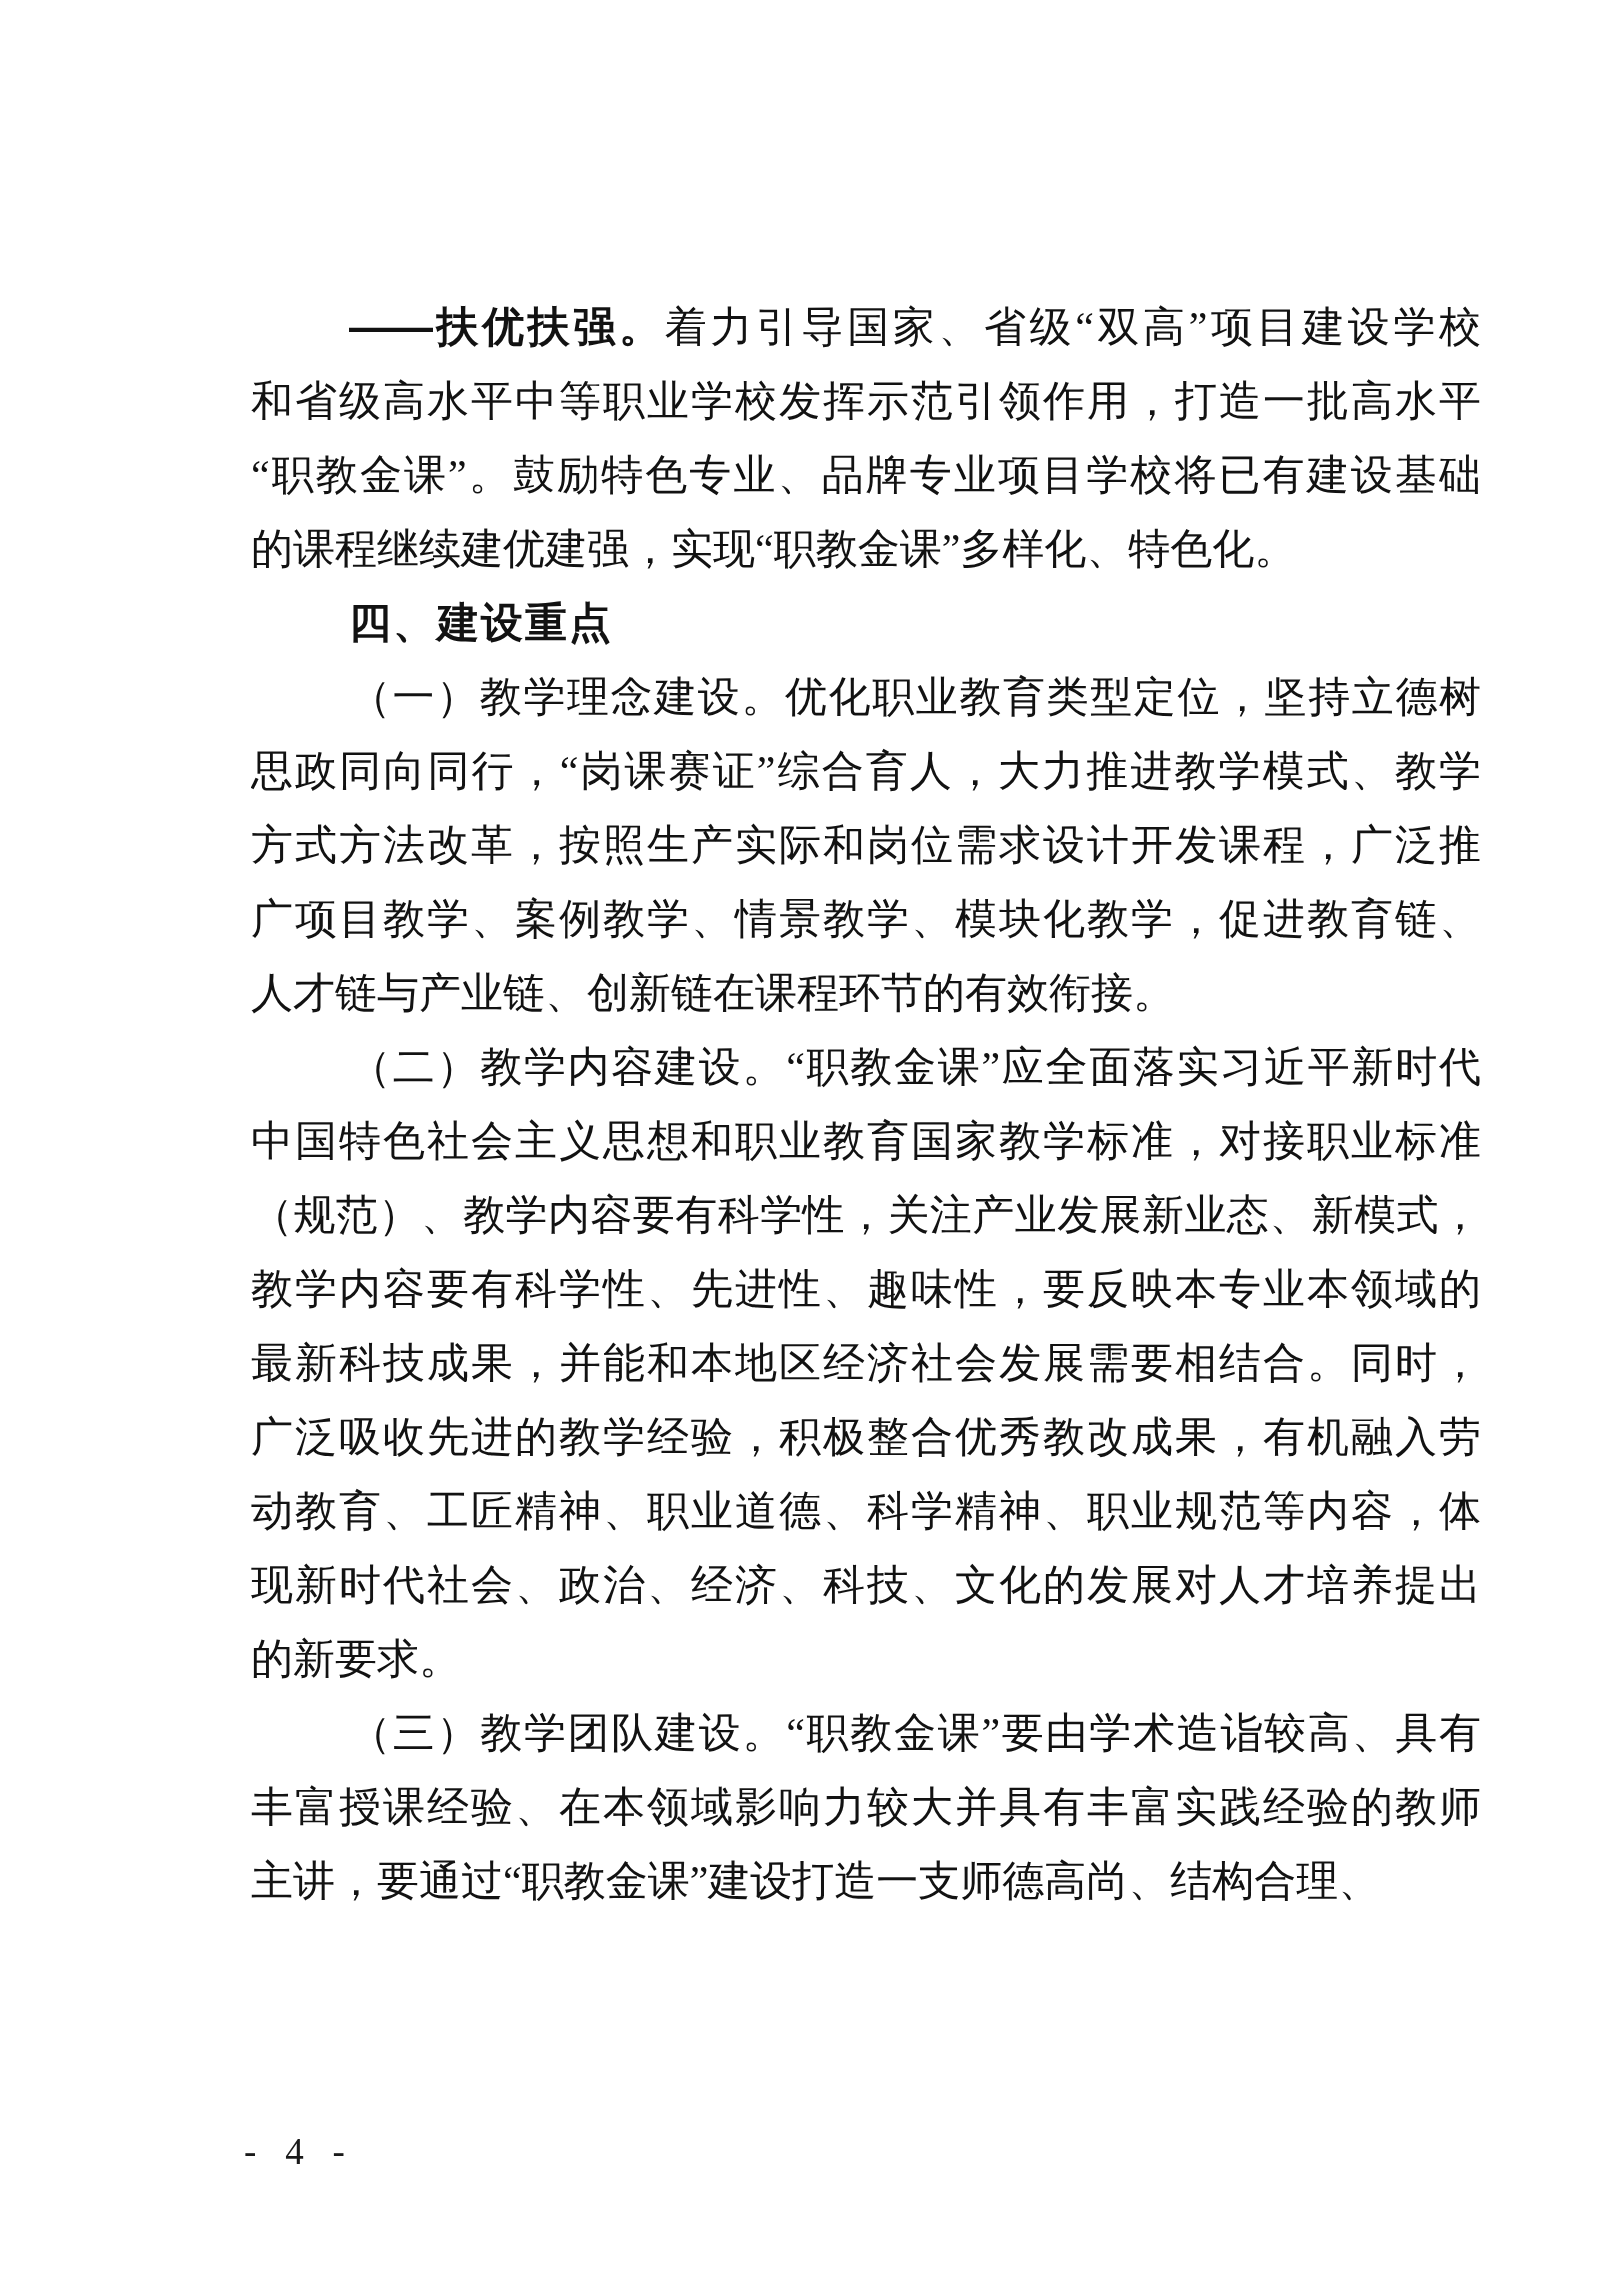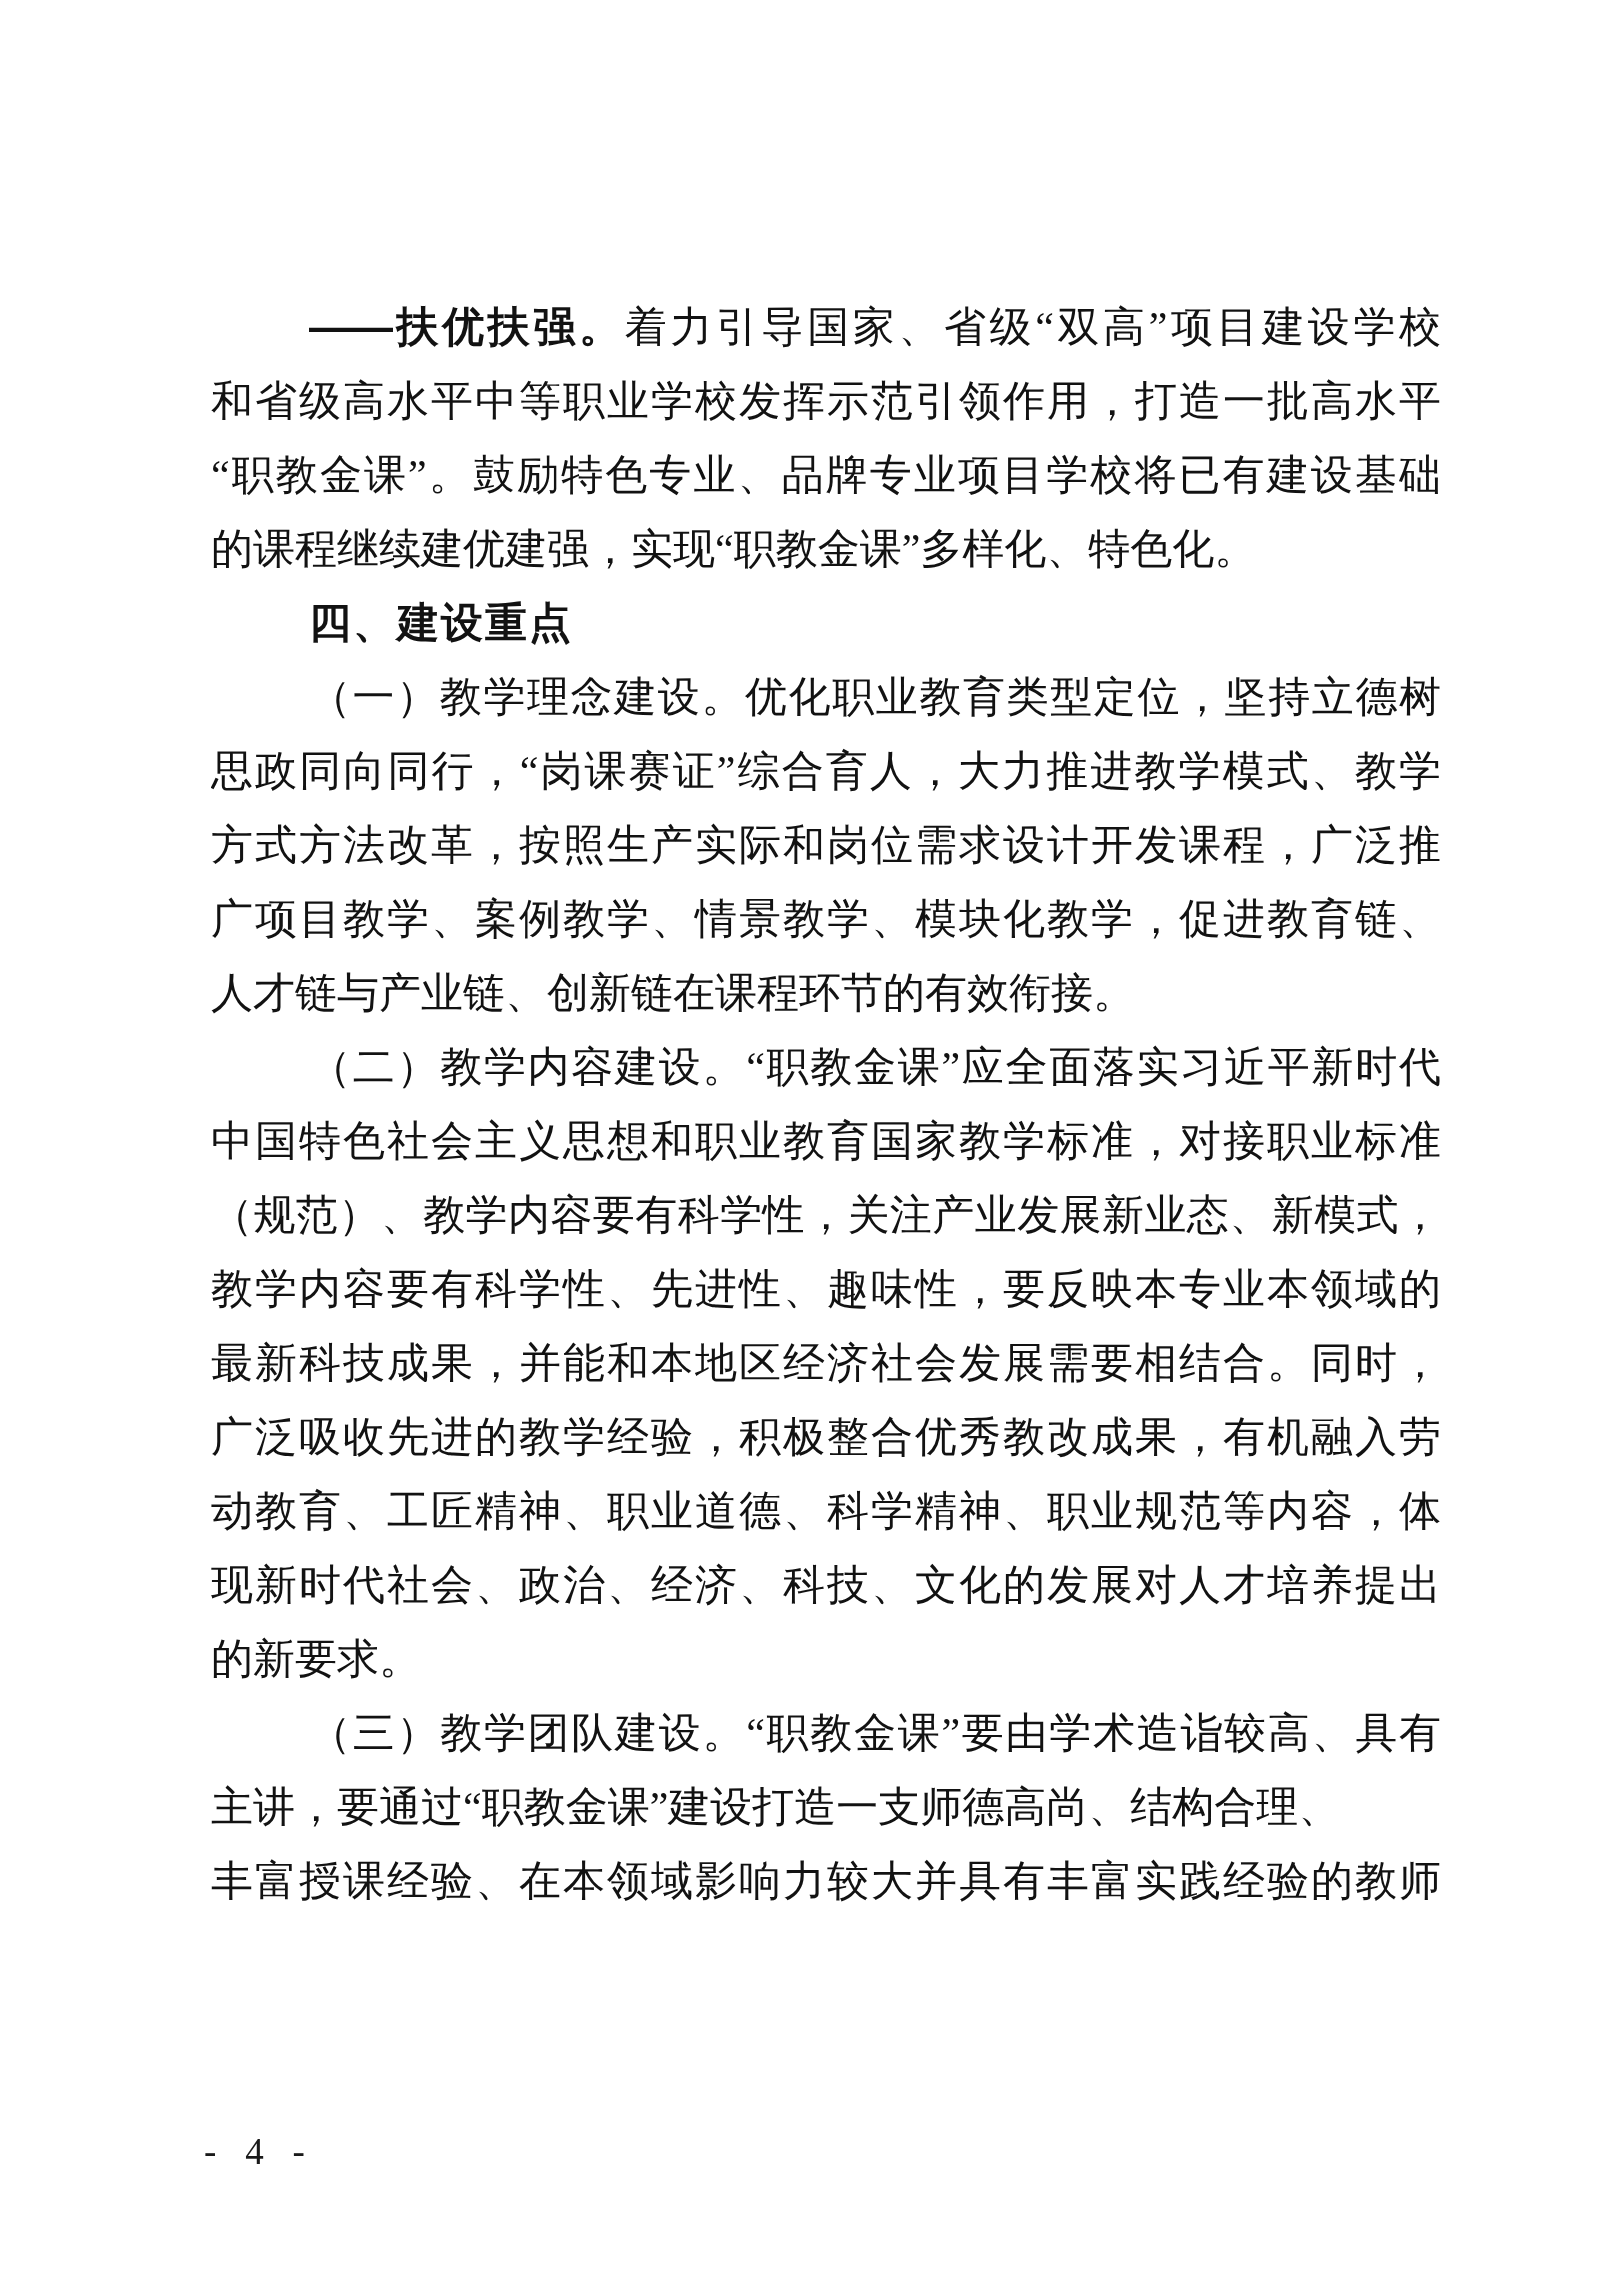--- a/index.html
+++ b/index.html
@@ -8,20 +8,21 @@
     background: #ffffff;
   }
   .page {
     position: relative;
     width: 1446px;
     height: 2293px;
     background: #ffffff;
     color: #121212;
     font-family: "Liberation Serif", "DejaVu Serif", serif;
     overflow: hidden;
+    margin-left: 40px;
   }
   .content {
     position: absolute;
     left: 211px;
     top: 290px;
     width: 1230px;
   }
   .line {
     font-size: 42px;
     line-height: 74px;
@@ -74,18 +75,18 @@
       <div class="line indent fill"><span>（二）教学内容建设。“职教金课”应全面落实习近平新时代</span></div>
       <div class="line fill"><span>中国特色社会主义思想和职业教育国家教学标准，对接职业标准</span></div>
       <div class="line fill"><span>（规范）、教学内容要有科学性，关注产业发展新业态、新模式，</span></div>
       <div class="line fill"><span>教学内容要有科学性、先进性、趣味性，要反映本专业本领域的</span></div>
       <div class="line fill"><span>最新科技成果，并能和本地区经济社会发展需要相结合。同时，</span></div>
       <div class="line fill"><span>广泛吸收先进的教学经验，积极整合优秀教改成果，有机融入劳</span></div>
       <div class="line fill"><span>动教育、工匠精神、职业道德、科学精神、职业规范等内容，体</span></div>
       <div class="line fill"><span>现新时代社会、政治、经济、科技、文化的发展对人才培养提出</span></div>
       <div class="line"><span>的新要求。</span></div>
       <div class="line indent fill"><span>（三）教学团队建设。“职教金课”要由学术造诣较高、具有</span></div>
+      <div class="line fill"><span>丰富授课经验、在本领域影响力较大并具有丰富实践经验的教师</span></div>
       <div class="line"><span>主讲，要通过“职教金课”建设打造一支师德高尚、结构合理、</span></div>
-      <div class="line fill"><span>丰富授课经验、在本领域影响力较大并具有丰富实践经验的教师</span></div>
     </div>
   <div class="page-number">- 4 -</div>
 </div>
 
 
 </body></html>

